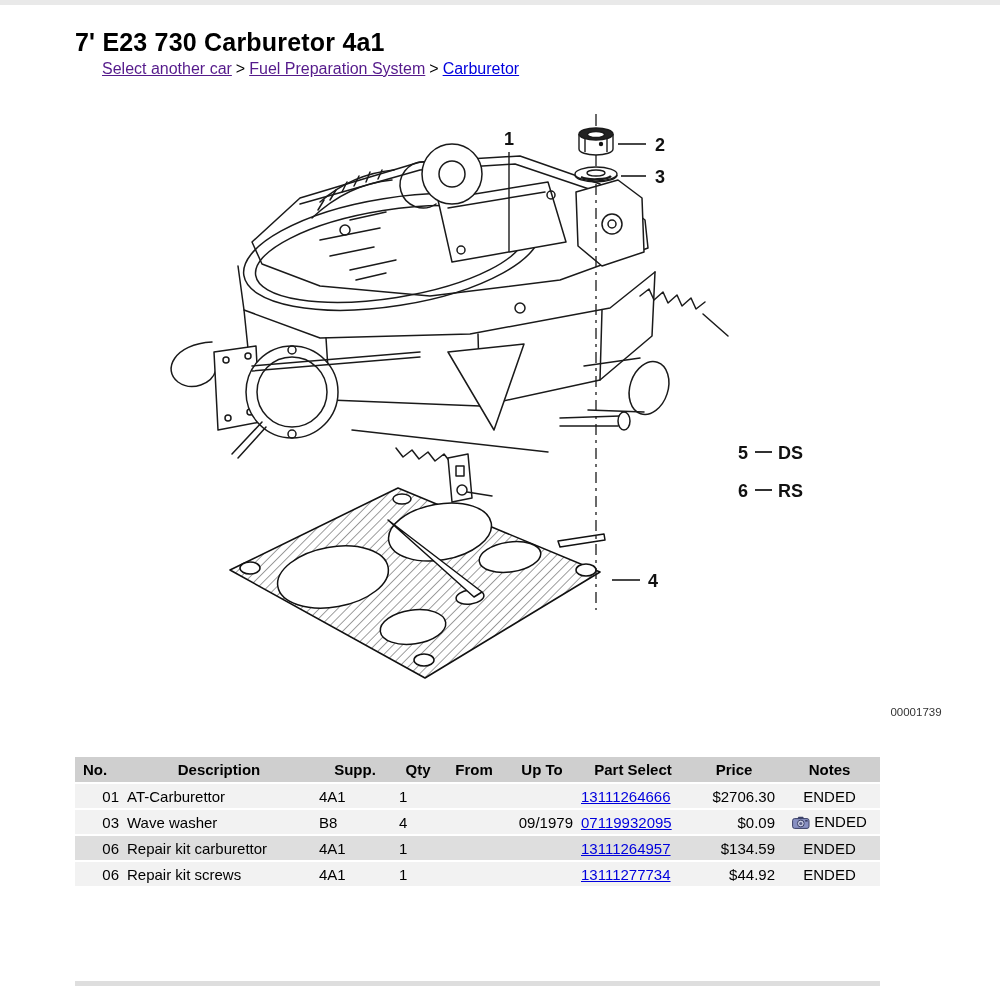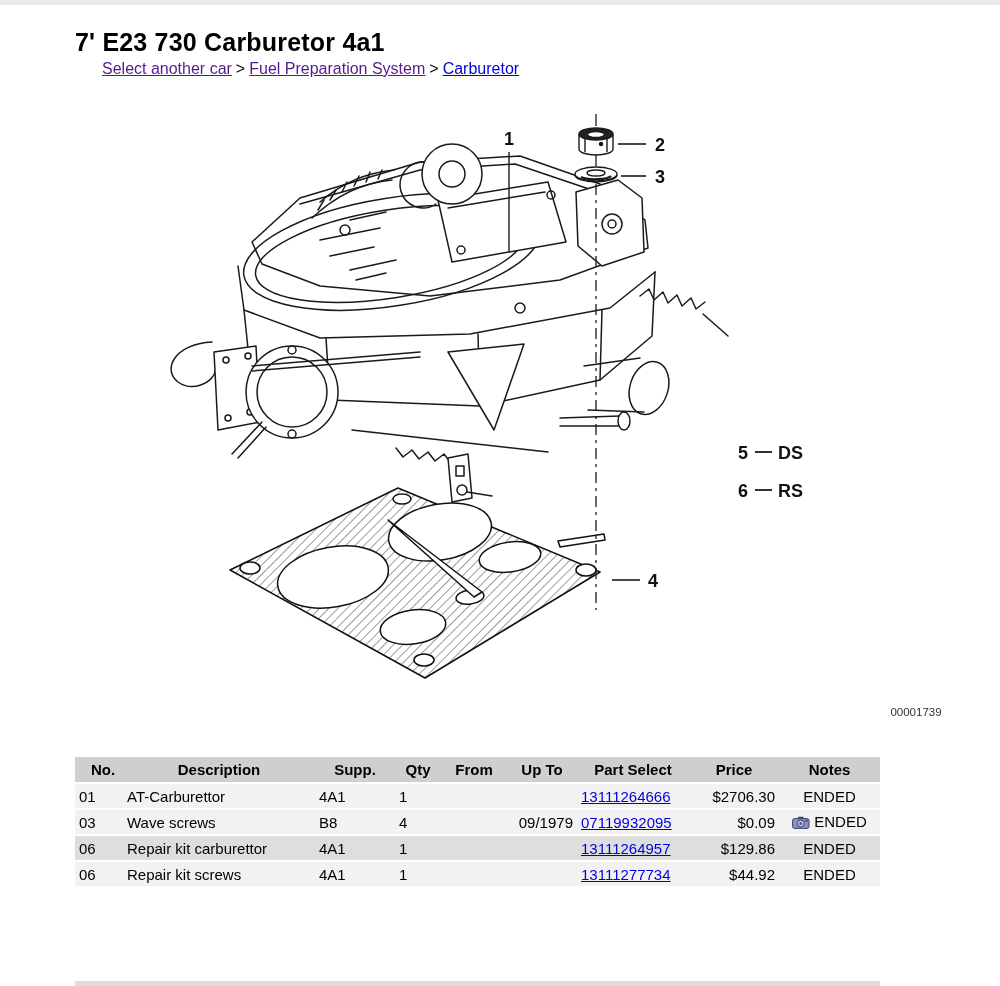--- a/index.html
+++ b/index.html
@@ -26,24 +26,24 @@
   svg text.imgnum { font-weight:normal; font-size:11.5px; fill:#333; }
   table.parts {
     position:absolute; left:75px; top:757px; width:805px;
     border-collapse:collapse; font-size:15px; table-layout:fixed;
   }
   table.parts th, table.parts td {
     height:26px; border-bottom:2px solid #fff;
     padding:0 4px; vertical-align:middle; white-space:nowrap; overflow:hidden;
   }
   table.parts th { background:var(--header-bg,#cfcfcf); font-weight:bold; text-align:center; }
-  table.parts th.c-no { text-align:left; padding-left:16px; }
+  table.parts th.c-no { text-align:left; padding-left:8px; }
   table.parts tr.odd td { background:var(--row-odd,#f2f2f2); }
   table.parts tr.even td { background:var(--row-even,#dedede); }
-  td.c-no { padding-left:8px; }
+  td.c-no { padding-left:8px;text-align:right; }
   td.c-desc, td.c-supp, td.c-qty, td.c-part { text-align:left; }
   td.c-from { text-align:center; }
   td.c-upto { text-align:right; padding-right:14px; }
   td.c-price { text-align:right; padding-right:6px; }
   td.c-notes { text-align:center; }
   td.c-part a { color:var(--link-blue,#0000dd); text-decoration:underline; cursor:pointer; }
   .camera-wrap { display:inline-block; vertical-align:-2px; margin-right:4px; }
   .table-bottom-strip { position:absolute; left:75px; top:981px; width:805px; height:5px; background:var(--row-even,#dedede); }
 </style>
 </head>
@@ -233,21 +233,21 @@
         <td class="c-supp">4A1</td>
         <td class="c-qty">1</td>
         <td class="c-from"></td>
         <td class="c-upto"></td>
         <td class="c-part"><a>13111264666</a></td>
         <td class="c-price">$2706.30</td>
         <td class="c-notes">ENDED</td>
       </tr>
       <tr class="odd">
         <td class="c-no">03</td>
-        <td class="c-desc">Wave screws</td>
+        <td class="c-desc">Wave washer</td>
         <td class="c-supp">B8</td>
         <td class="c-qty">4</td>
         <td class="c-from"></td>
         <td class="c-upto">09/1979</td>
         <td class="c-part"><a>07119932095</a></td>
         <td class="c-price">$0.09</td>
         <td class="c-notes"><span class="camera-wrap"><svg width="18" height="13" viewBox="0 0 18 13">
     <path d="M5,3 L6.5,0.8 L11,0.8 L12.5,3" fill="#3a3f66"></path>
     <rect x="0.6" y="2.6" width="16.4" height="9.8" rx="2" fill="#8890c2" stroke="#3a3f66"></rect>
     <circle cx="8.8" cy="7.5" r="3.4" fill="#c9cde4" stroke="#3a3f66"></circle>
@@ -256,21 +256,21 @@
   </svg></span>ENDED</td>
       </tr>
       <tr class="even">
         <td class="c-no">06</td>
         <td class="c-desc">Repair kit carburettor</td>
         <td class="c-supp">4A1</td>
         <td class="c-qty">1</td>
         <td class="c-from"></td>
         <td class="c-upto"></td>
         <td class="c-part"><a>13111264957</a></td>
-        <td class="c-price">$129.86</td>
+        <td class="c-price">$134.59</td>
         <td class="c-notes">ENDED</td>
       </tr>
       <tr class="odd">
         <td class="c-no">06</td>
         <td class="c-desc">Repair kit screws</td>
         <td class="c-supp">4A1</td>
         <td class="c-qty">1</td>
         <td class="c-from"></td>
         <td class="c-upto"></td>
         <td class="c-part"><a>13111277734</a></td>

